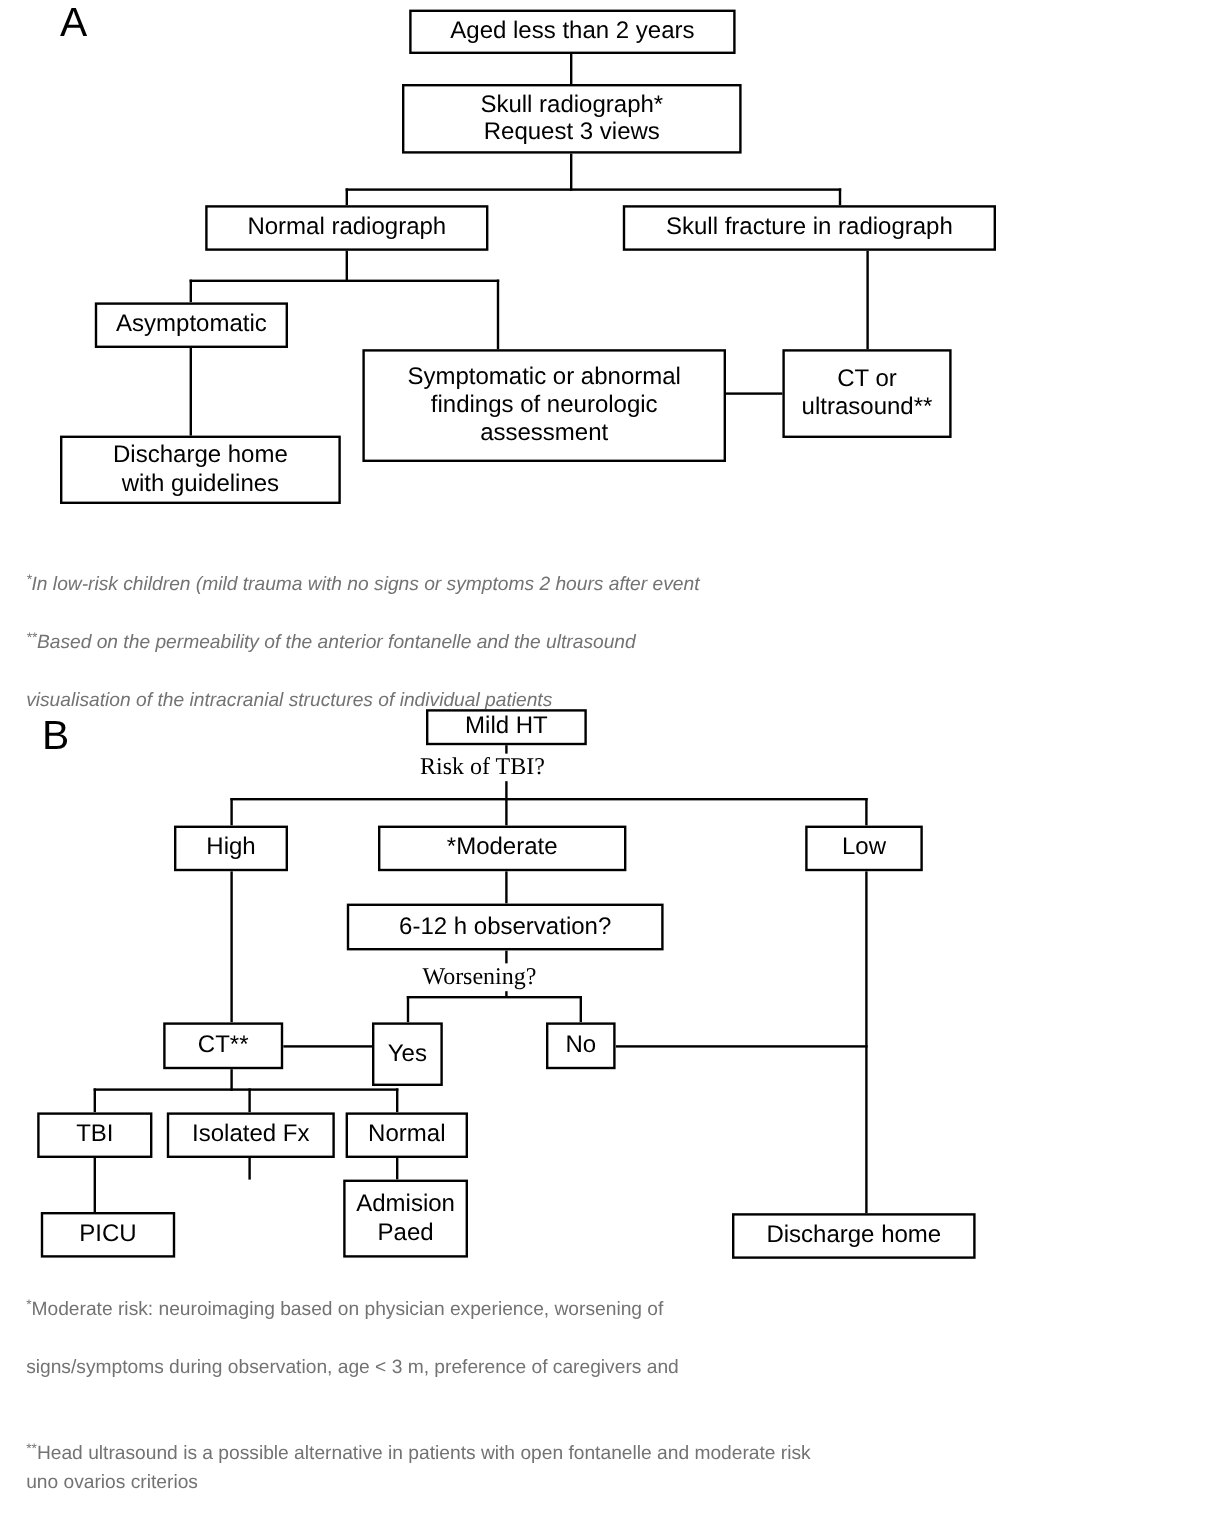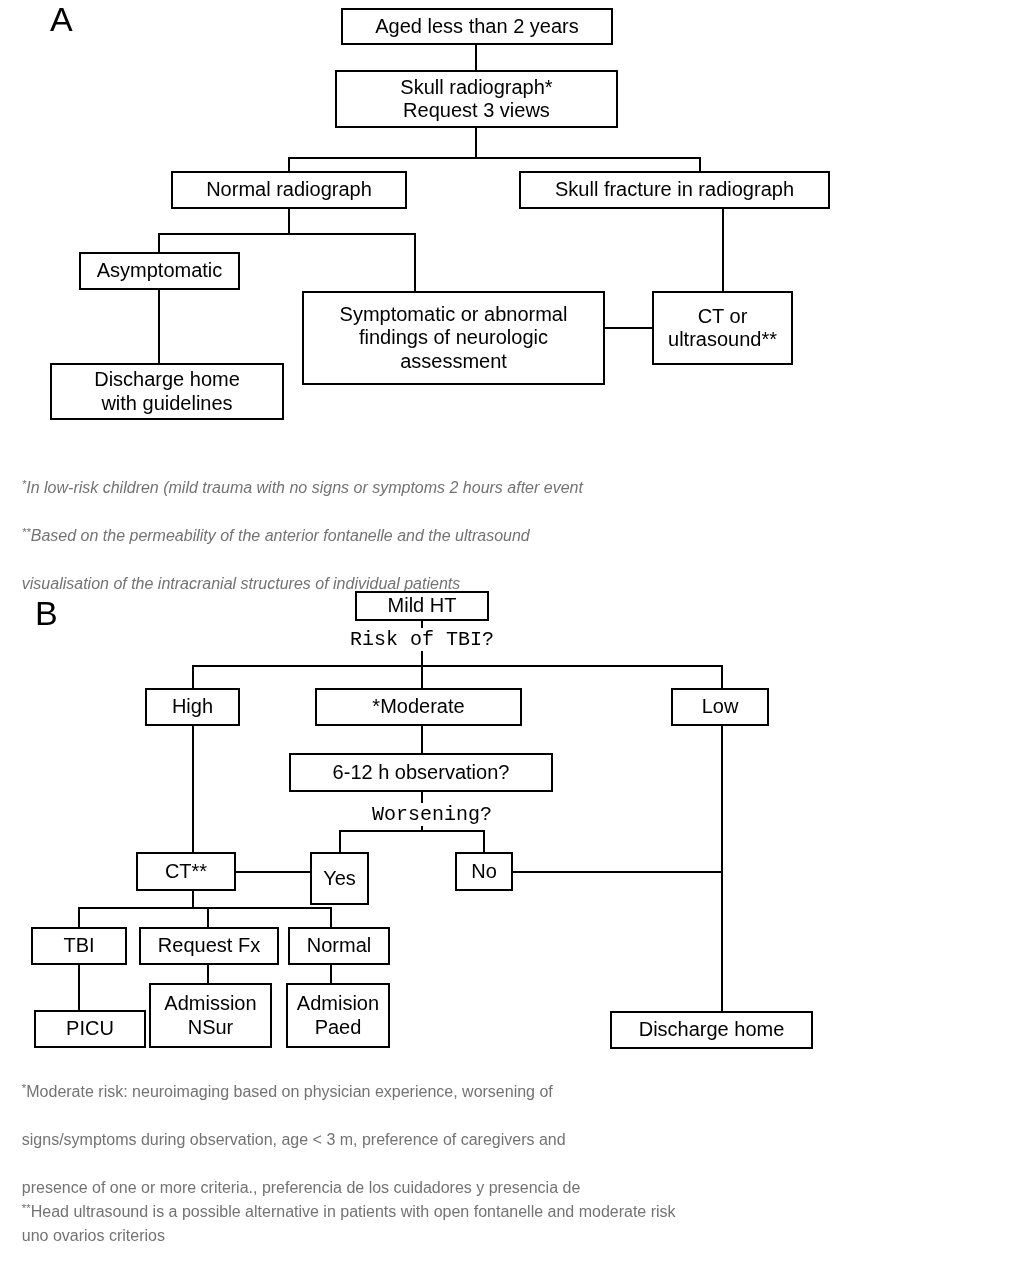--- a/index.html
+++ b/index.html
@@ -33,25 +33,25 @@
     font-family: "Liberation Sans", sans-serif;
     font-size: 20px;
     line-height: 1.16;
     color: #000000;
     white-space: pre-line;
     padding: 0 6px;
     z-index: 3;
   }
   .plainlabel {
     position: absolute;
-    font-family: Liberation Mono, monospace;
+    font-family: Liberation Serif, serif;
     font-size: 20px;
     line-height: 1.16;
     color: #000000;
-    text-align: right;
+    text-align: left;
     background: #ffffff;
     z-index: 3;
     white-space: nowrap;
   }
   .panel-letter {
     position: absolute;
     font-family: "Liberation Sans", sans-serif;
     font-size: 34px;
     line-height: 1;
     color: #000000;
@@ -185,38 +185,36 @@
   <div class="plainlabel" style="left:352px; top:803px; width:140px;">Worsening?</div>
 
   <div class="node" style="left:136px; top:852px; width:100px; height:39px;">CT**</div>
 
   <div class="node" style="left:310px; top:852px; width:59px; height:53px;">Yes</div>
 
   <div class="node" style="left:455px; top:852px; width:58px; height:39px;">No</div>
 
   <div class="node" style="left:31px; top:927px; width:96px; height:38px;">TBI</div>
 
-  <div class="node" style="left:139px; top:927px; width:140px; height:38px;">Request Fx</div>
+  <div class="node" style="left:139px; top:927px; width:140px; height:38px;">Isolated Fx</div>
 
   <div class="node" style="left:288px; top:927px; width:102px; height:38px;">Normal</div>
 
   <div class="node" style="left:34px; top:1010px; width:112px; height:38px;">PICU</div>
 
-  <div class="node" style="left:149px; top:983px; width:123px; height:65px;">Admission
-NSur</div>
 
   <div class="node" style="left:286px; top:983px; width:104px; height:65px;">Admision
 Paed</div>
 
   <div class="node" style="left:610px; top:1011px; width:203px; height:38px;">Discharge home</div>
 
   <div class="note roman" style="left:4px; top:1056px; width:1016px;">
     <sup class="star">*</sup><span>Moderate risk: neuroimaging based on physician experience, worsening of</span><br>
     <span>signs/symptoms during observation, age &lt; 3 m, preference of caregivers and</span><br>
-    <span>presence of one or more criteria., preferencia de los cuidadores y presencia de</span><br>
+    <br>
     <span>uno ovarios criterios</span><br>
     
   </div>
 
   <div class="note roman" style="left:4px; top:1176px; width:1020px;">
     <sup class="star">**</sup><span>Head ultrasound is a possible alternative in patients with open fontanelle and moderate risk</span>
   </div>
 
 </div>
 

